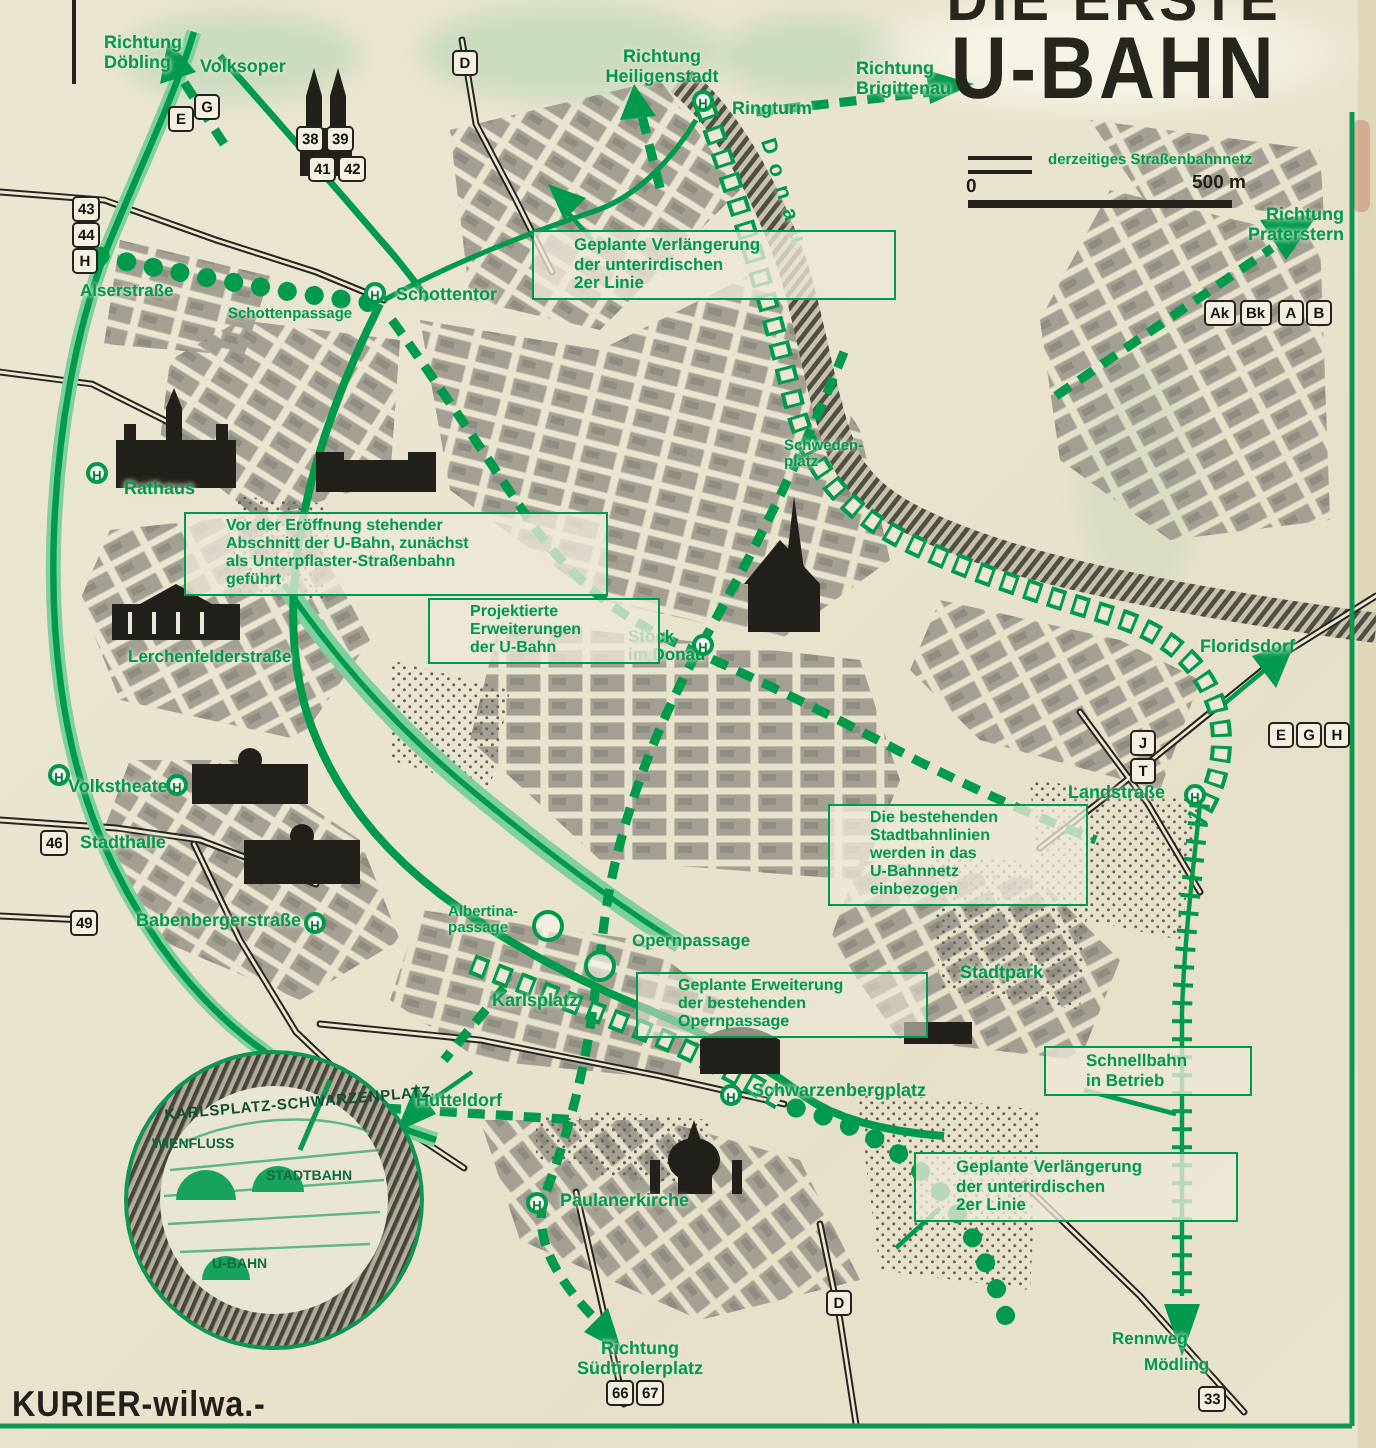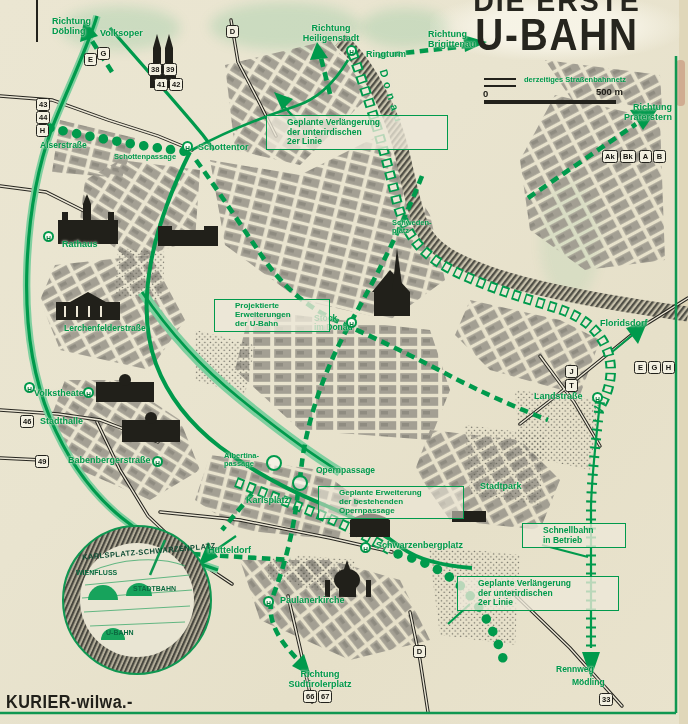--- a/index.html
+++ b/index.html
@@ -319,23 +319,32 @@
   <div class="lbl" style="left:208px;top:546px;">Hütteldorf</div>
   <div class="lbl" style="left:280px;top:596px;">Paulanerkirche</div>
   <div class="lbl" style="left:282px;top:670px;text-align:center;width:76px;">Richtung
 Südtirolerplatz</div>
   <div class="lbl md" style="left:556px;top:665px;">Rennweg</div>
   <div class="lbl md" style="left:572px;top:678px;">Mödling</div>
 
   <div class="box" style="left:266px;top:115px;width:140px;">Geplante Verlängerung
 der unterirdischen
 2er Linie</div>
+  <div class="box" style="left:92px;top:256px;width:170px;font-size:8px;">Vor der Eröffnung stehender
+Abschnitt der U-Bahn, zunächst
+als Unterpflaster-Straßenbahn
+geführt</div>
   <div class="box" style="left:214px;top:299px;width:74px;font-size:8px;">Projektierte
 Erweiterungen
 der U-Bahn</div>
+  <div class="box" style="left:414px;top:402px;width:88px;font-size:8px;">Die bestehenden
+Stadtbahnlinien
+werden in das
+U-Bahnnetz
+einbezogen</div>
   <div class="box" style="left:522px;top:523px;width:62px;">Schnellbahn
 in Betrieb</div>
   <div class="box" style="left:457px;top:576px;width:120px;">Geplante Verlängerung
 der unterirdischen
 2er Linie</div>
   <div class="box" style="left:318px;top:486px;width:104px;font-size:8px;background:rgba(237,232,216,.55);">Geplante Erweiterung
 der bestehenden
 Opernpassage</div>
 
   <div class="station" style="left:43px;top:231px;">H</div>

